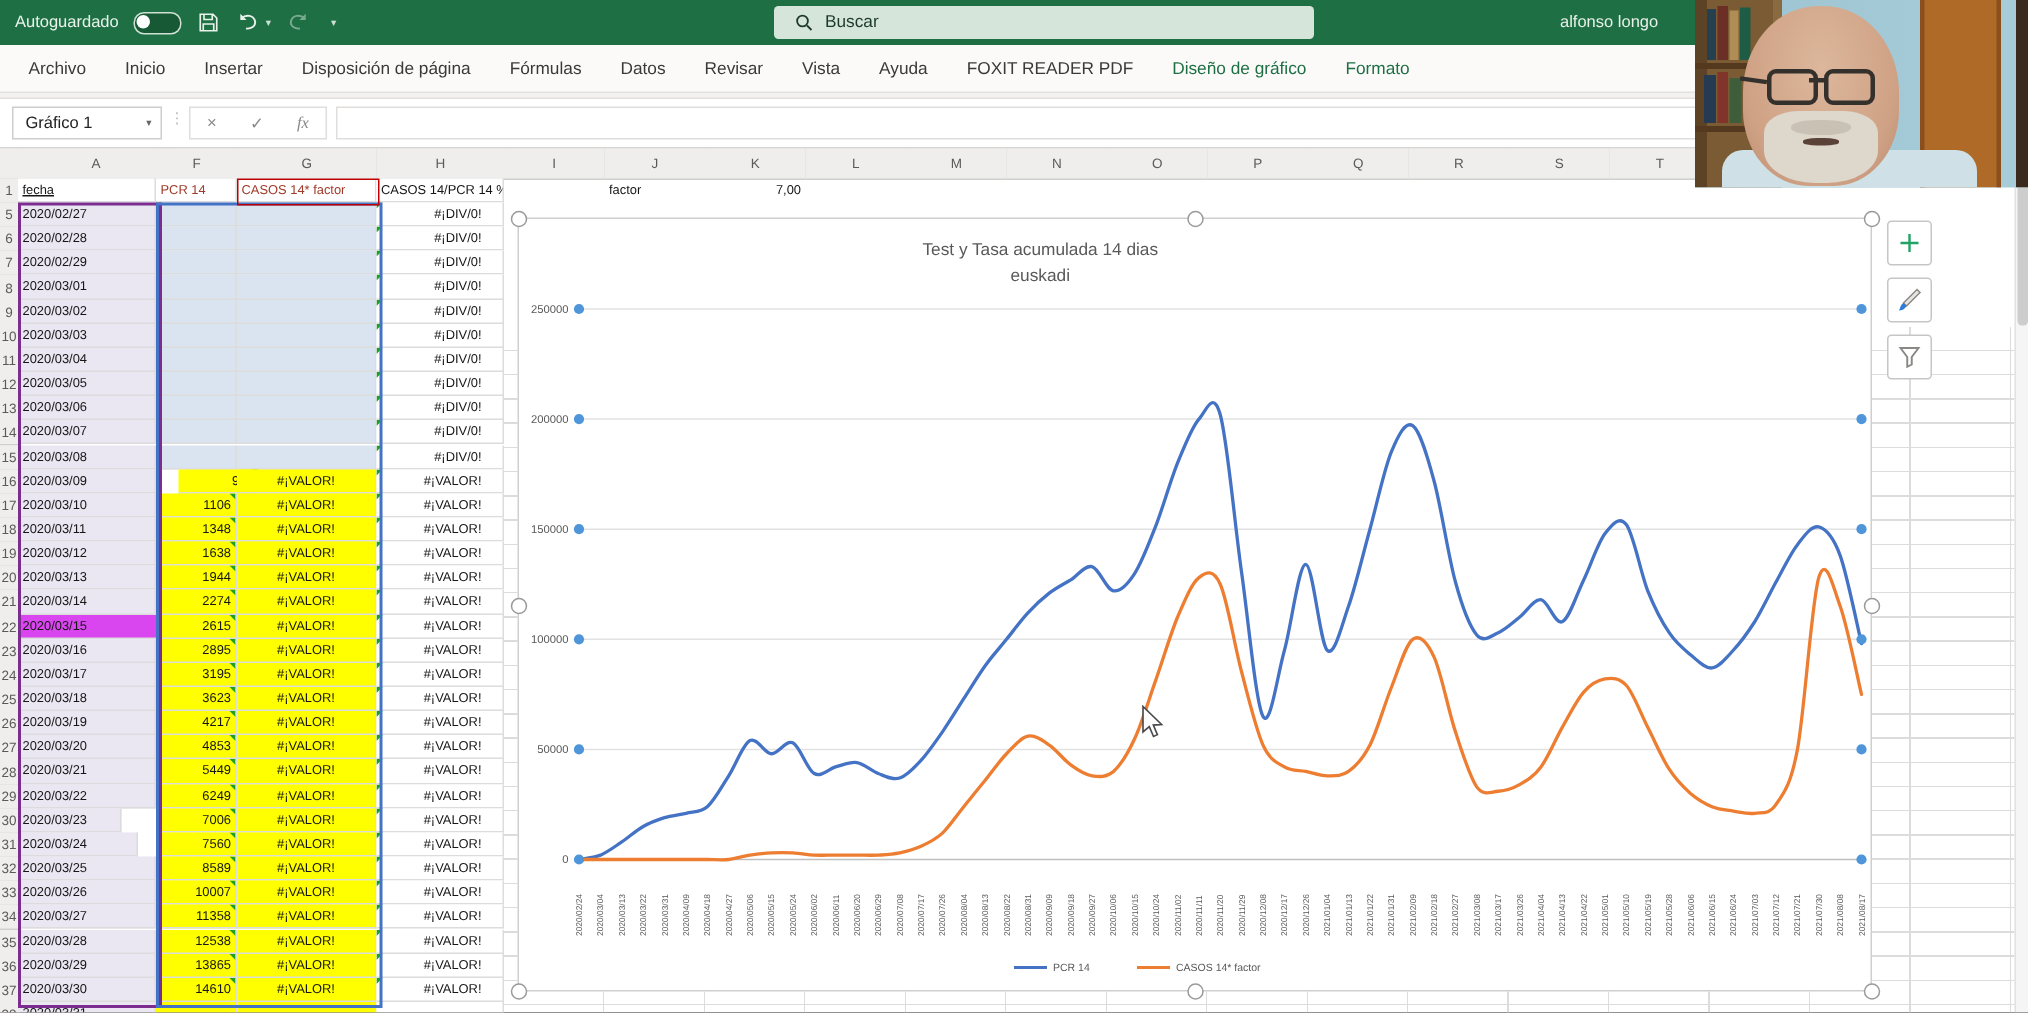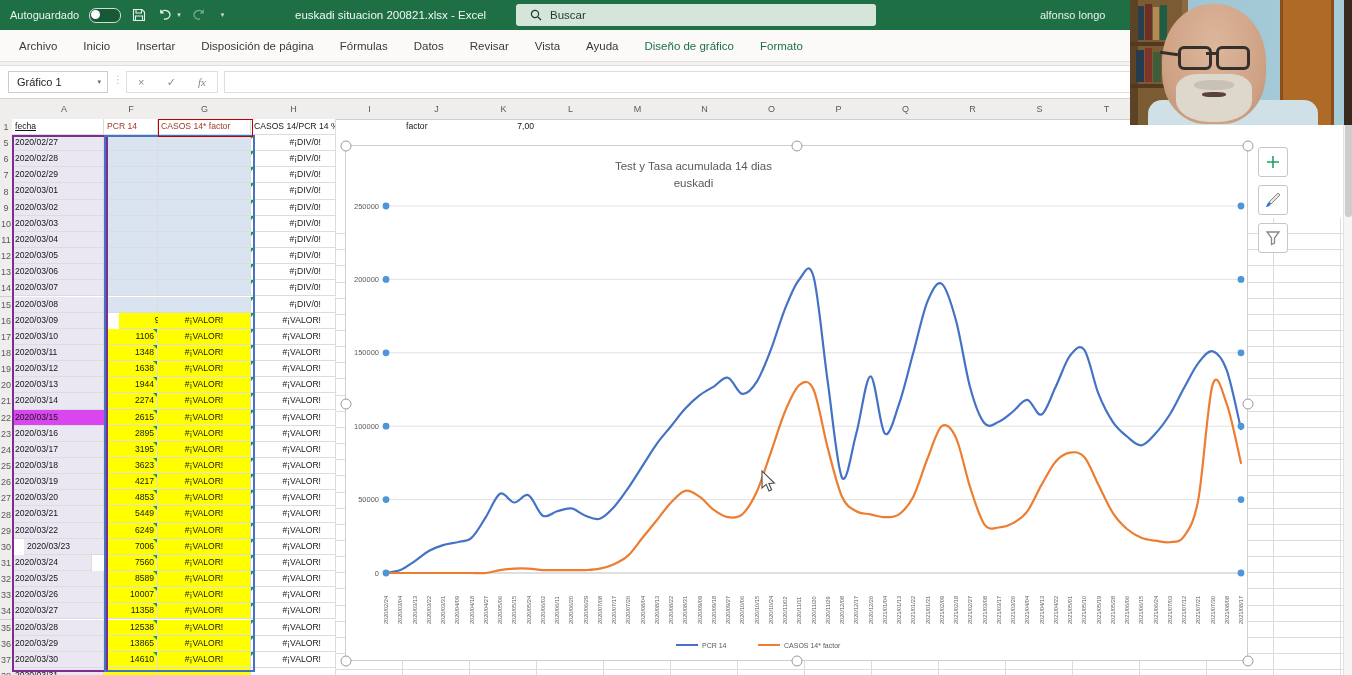--- a/index.html
+++ b/index.html
@@ -217,21 +217,21 @@
         <div class="cell " style="left: 12px; top: 407.45px; width: 92px; height: 16.15px; background: rgb(234, 230, 242);">2020/03/21</div>
         <div class="cell " style="left: 104px; top: 407.45px; width: 54px; height: 16.15px; background: rgb(255, 255, 0); text-align: right;">5449<i class="tri tr"></i></div>
         <div class="cell " style="left: 158px; top: 407.45px; width: 93px; height: 16.15px; background: rgb(255, 255, 0); text-align: center;">#¡VALOR!</div>
         <div class="cell " style="left: 251px; top: 407.45px; width: 85px; height: 16.15px; text-align: right; padding-right: 14px;">#¡VALOR!<i class="tri tl"></i></div>
         <div class="rowhead" style="position: absolute; left: 0px; top: 423.6px; width: 12px; height: 16.15px;">29</div>
         <div class="cell " style="left: 12px; top: 423.6px; width: 92px; height: 16.15px; background: rgb(234, 230, 242);">2020/03/22</div>
         <div class="cell " style="left: 104px; top: 423.6px; width: 54px; height: 16.15px; background: rgb(255, 255, 0); text-align: right;">6249<i class="tri tr"></i></div>
         <div class="cell " style="left: 158px; top: 423.6px; width: 93px; height: 16.15px; background: rgb(255, 255, 0); text-align: center;">#¡VALOR!</div>
         <div class="cell " style="left: 251px; top: 423.6px; width: 85px; height: 16.15px; text-align: right; padding-right: 14px;">#¡VALOR!<i class="tri tl"></i></div>
         <div class="rowhead" style="position: absolute; left: 0px; top: 439.75px; width: 12px; height: 16.15px;">30</div>
-        <div class="cell " style="left: 24px; top: 439.75px; width: 84px; height: 16.15px; background: rgb(234, 230, 242);">2020/03/23</div>
+        <div class="cell " style="left: 12px; top: 439.75px; width: 69px; height: 16.15px; background: rgb(234, 230, 242);">2020/03/23</div>
         <div class="cell " style="left: 104px; top: 439.75px; width: 54px; height: 16.15px; background: rgb(255, 255, 0); text-align: right;">7006<i class="tri tr"></i></div>
         <div class="cell " style="left: 158px; top: 439.75px; width: 93px; height: 16.15px; background: rgb(255, 255, 0); text-align: center;">#¡VALOR!</div>
         <div class="cell " style="left: 251px; top: 439.75px; width: 85px; height: 16.15px; text-align: right; padding-right: 14px;">#¡VALOR!<i class="tri tl"></i></div>
         <div class="rowhead" style="position: absolute; left: 0px; top: 455.9px; width: 12px; height: 16.15px;">31</div>
         <div class="cell " style="left: 12px; top: 455.9px; width: 80px; height: 16.15px; background: rgb(234, 230, 242);">2020/03/24</div>
         <div class="cell " style="left: 104px; top: 455.9px; width: 54px; height: 16.15px; background: rgb(255, 255, 0); text-align: right;">7560<i class="tri tr"></i></div>
         <div class="cell " style="left: 158px; top: 455.9px; width: 93px; height: 16.15px; background: rgb(255, 255, 0); text-align: center;">#¡VALOR!</div>
         <div class="cell " style="left: 251px; top: 455.9px; width: 85px; height: 16.15px; text-align: right; padding-right: 14px;">#¡VALOR!<i class="tri tl"></i></div>
         <div class="rowhead" style="position: absolute; left: 0px; top: 472.05px; width: 12px; height: 16.15px;">32</div>
         <div class="cell " style="left: 12px; top: 472.05px; width: 92px; height: 16.15px; background: rgb(234, 230, 242);">2020/03/25</div>
@@ -420,41 +420,41 @@
       </span>
         <span class="qat-caret">▾</span>
       <span class="qat-icon dim">
         <svg width="15" height="14">
             <path d="M12 4 C9 1.5 4 2 3 6 C2.2 9.5 6 11.5 9 11" fill="none" stroke="#e8f1ea" stroke-width="1.3"></path>
             <path d="M12.8 1.2 L12.8 5.4 L8.6 5.4 Z" fill="#e8f1ea"></path>
           </svg>
       </span>
       <span class="qat-caret" style="margin-left:4px">▾</span>
     </div>
-    <div id="doc-title" class="abs">euskadi situacion 200821.xlsx  -  Excel</div>
     <div id="search-box" class="abs">
       <svg width="12" height="12">
           <circle cx="5" cy="5" r="3.6" fill="none" stroke="#1d3b2a" stroke-width="1.2"></circle>
           <path d="M8 8 L11 11" stroke="#1d3b2a" stroke-width="1.2"></path>
         </svg>
       <span>Buscar</span>
     </div>
     <div id="user-name" class="abs">alfonso longo</div>
   </div>
 
   <div id="ribbon" class="abs">
       <div class="rtab">Archivo</div>
       <div class="rtab">Inicio</div>
       <div class="rtab">Insertar</div>
       <div class="rtab">Disposición de página</div>
       <div class="rtab">Fórmulas</div>
       <div class="rtab">Datos</div>
       <div class="rtab">Revisar</div>
       <div class="rtab">Vista</div>
       <div class="rtab">Ayuda</div>
+      <div class="rtab">FOXIT READER PDF</div>
       <div class="rtab accent">Diseño de gráfico</div>
       <div class="rtab accent">Formato</div>
     </div>
   <div id="ribbon-strip" class="abs"></div>
 
   <div id="formula-row" class="abs">
     <div id="name-box" class="abs">
       <span>Gráfico 1</span>
       <span class="dd">▾</span>
     </div>

